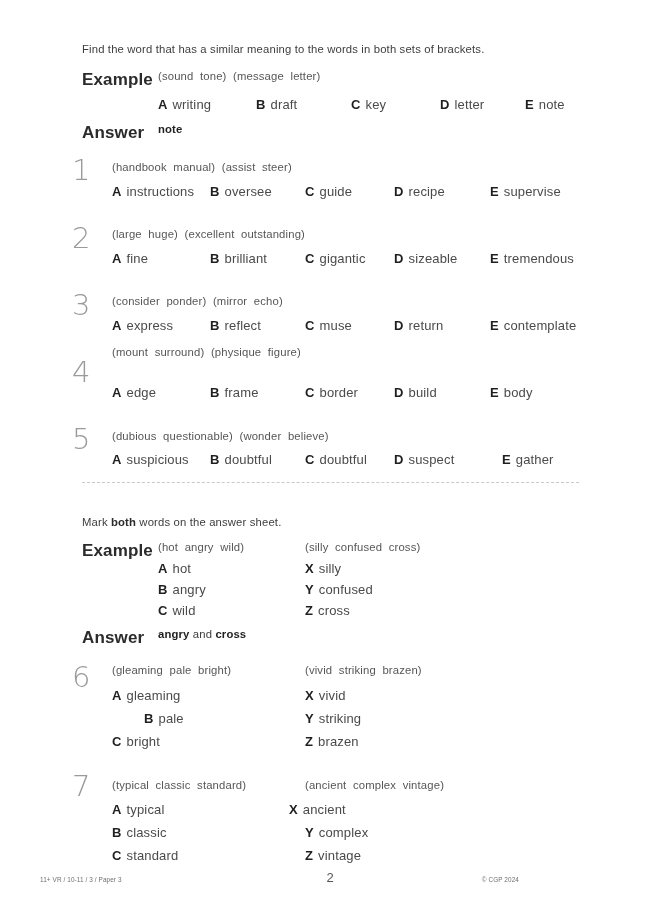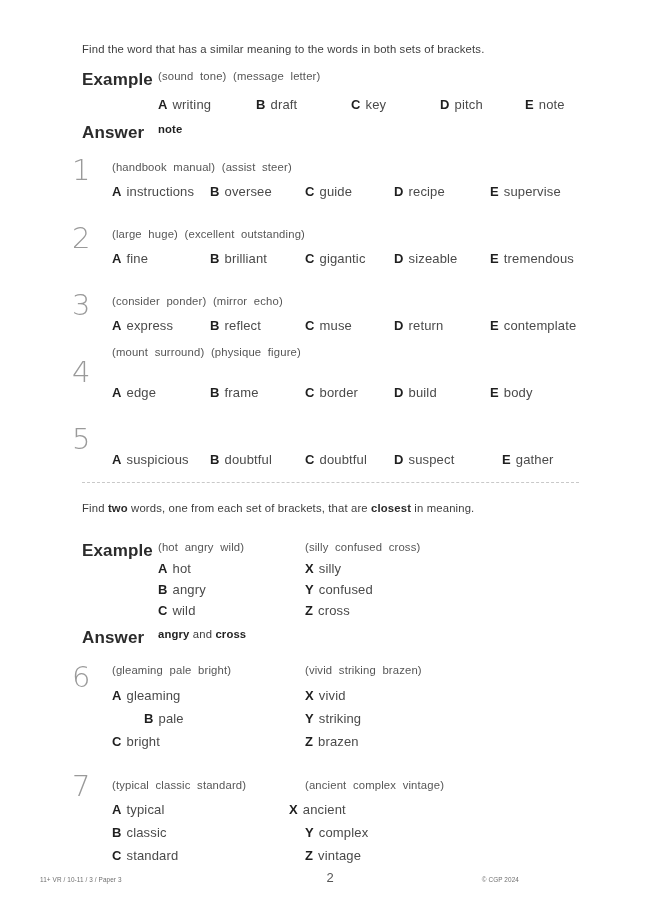--- a/index.html
+++ b/index.html
@@ -129,21 +129,21 @@
 <div class="page">
 
   <div class="instruction" style="left:82px; top:42px;">Find the word that has a similar meaning to the words in both sets of brackets.</div>
 
   <div class="label-bold" style="left:82px; top:70px;">Example</div>
   <div class="brackets" style="left:158px; top:70px;">(sound  tone)  (message  letter)</div>
 
   <div class="opt" style="left:158px; top:97px;"><span class="ltr">A</span><span>writing</span></div>
   <div class="opt" style="left:256px; top:97px;"><span class="ltr">B</span><span>draft</span></div>
   <div class="opt" style="left:351px; top:97px;"><span class="ltr">C</span><span>key</span></div>
-  <div class="opt" style="left:440px; top:97px;"><span class="ltr">D</span><span>pitch</span></div>
+  <div class="opt" style="left:440px; top:97px;"><span class="ltr">D</span><span>letter</span></div>
   <div class="opt" style="left:525px; top:97px;"><span class="ltr">E</span><span>note</span></div>
 
   <div class="label-bold" style="left:82px; top:123px;">Answer</div>
   <div class="answer-text" style="left:158px; top:123px; font-weight:bold; color:#1f1f1f;">note</div>
 
   <div class="qnum" style="left:72px; top:156px;">1</div>
   <div class="brackets" style="left:112px; top:161px;">(handbook  manual)  (assist  steer)</div>
   <div class="opt" style="left:112px; top:184px;"><span class="ltr">A</span><span>instructions</span></div>
   <div class="opt" style="left:210px; top:184px;"><span class="ltr">B</span><span>oversee</span></div>
   <div class="opt" style="left:305px; top:184px;"><span class="ltr">C</span><span>guide</span></div>
@@ -168,29 +168,30 @@
 
   <div class="qnum" style="left:72px; top:358px;">4</div>
   <div class="brackets" style="left:112px; top:346px;">(mount  surround)  (physique  figure)</div>
   <div class="opt" style="left:112px; top:385px;"><span class="ltr">A</span><span>edge</span></div>
   <div class="opt" style="left:210px; top:385px;"><span class="ltr">B</span><span>frame</span></div>
   <div class="opt" style="left:305px; top:385px;"><span class="ltr">C</span><span>border</span></div>
   <div class="opt" style="left:394px; top:385px;"><span class="ltr">D</span><span>build</span></div>
   <div class="opt" style="left:490px; top:385px;"><span class="ltr">E</span><span>body</span></div>
 
   <div class="qnum" style="left:72px; top:425px;">5</div>
+  <div class="brackets" style="left:112px; top:430px;">(dubious  questionable)  (wonder  believe)</div>
   <div class="opt" style="left:112px; top:452px;"><span class="ltr">A</span><span>suspicious</span></div>
   <div class="opt" style="left:210px; top:452px;"><span class="ltr">B</span><span>doubtful</span></div>
   <div class="opt" style="left:305px; top:452px;"><span class="ltr">C</span><span>doubtful</span></div>
   <div class="opt" style="left:394px; top:452px;"><span class="ltr">D</span><span>suspect</span></div>
   <div class="opt" style="left:490px; top:452px;margin-left:12px;"><span class="ltr">E</span><span>gather</span></div>
 
   <div class="divider" style="top:482px;"></div>
 
-  <div class="instruction" style="left:82px; top:501px;"><span>Find </span><b>two</b><span> words, one from each set of brackets, that are </span><b>closest</b><span> in meaning.</span></div>
+  <div class="instruction" style="left:82px; top:515px;"><span>Mark </span><b>both</b><span> words on the answer sheet.</span></div>
 
   <div class="label-bold" style="left:82px; top:541px;">Example</div>
   <div class="brackets" style="left:158px; top:541px;">(hot  angry  wild)</div>
   <div class="brackets" style="left:305px; top:541px;">(silly  confused  cross)</div>
 
   <div class="opt" style="left:158px; top:561px;"><span class="ltr">A</span><span>hot</span></div>
   <div class="opt" style="left:158px; top:582px;"><span class="ltr">B</span><span>angry</span></div>
   <div class="opt" style="left:158px; top:603px;"><span class="ltr">C</span><span>wild</span></div>
 
   <div class="opt" style="left:305px; top:561px;"><span class="ltr">X</span><span>silly</span></div>

